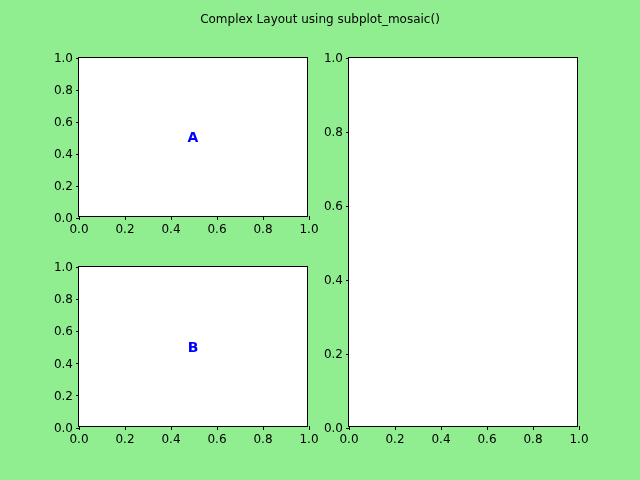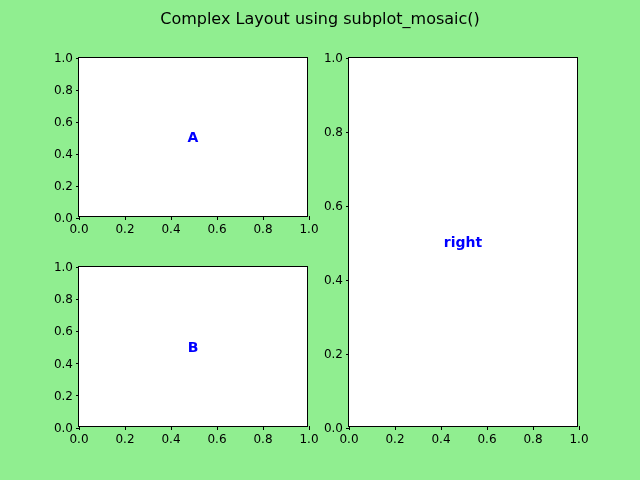--- a/index.html
+++ b/index.html
@@ -20,21 +20,21 @@
     -webkit-font-smoothing: antialiased;
   }
 
   
   #fig-title {
     position: absolute;
     left: 0;
     top: 9px;
     width: 640px;
     text-align: center;
-    font-size: 16px;
+    font-size: 12px;
     line-height: 20px;
     color: #000000;
     font-family: "DejaVu Sans", sans-serif;
     white-space: nowrap;
   }
 
   
   .axes {
     position: absolute;
     box-sizing: border-box;
@@ -153,21 +153,20 @@
       <div class="ticklabel-y" style="top: 96.6px;">0.4</div>
       <div class="tick-y" style="top: 63.9px;"></div>
       <div class="ticklabel-y" style="top: 64.4px;">0.6</div>
       <div class="tick-y" style="top: 31.7px;"></div>
       <div class="ticklabel-y" style="top: 32.2px;">0.8</div>
       <div class="tick-y" style="top: -0.5px;"></div>
       <div class="ticklabel-y" style="top: 0px;">1.0</div>
     </div>
 
   <div class="axes" id="axes-right" style="left: 348px; top: 57px; width: 230px; height: 370px; background: rgb(255, 255, 255); border-color: rgb(0, 0, 0);">
-    <div class="axes-label" style="color: rgb(0, 0, 255);">right</div>
   <div class="tick-x" style="left: -0.5px;"></div>
       <div class="ticklabel-x" style="left: 0px;">0.0</div>
       <div class="tick-x" style="left: 45.5px;"></div>
       <div class="ticklabel-x" style="left: 46px;">0.2</div>
       <div class="tick-x" style="left: 91.5px;"></div>
       <div class="ticklabel-x" style="left: 92px;">0.4</div>
       <div class="tick-x" style="left: 137.5px;"></div>
       <div class="ticklabel-x" style="left: 138px;">0.6</div>
       <div class="tick-x" style="left: 183.5px;"></div>
       <div class="ticklabel-x" style="left: 184px;">0.8</div>

